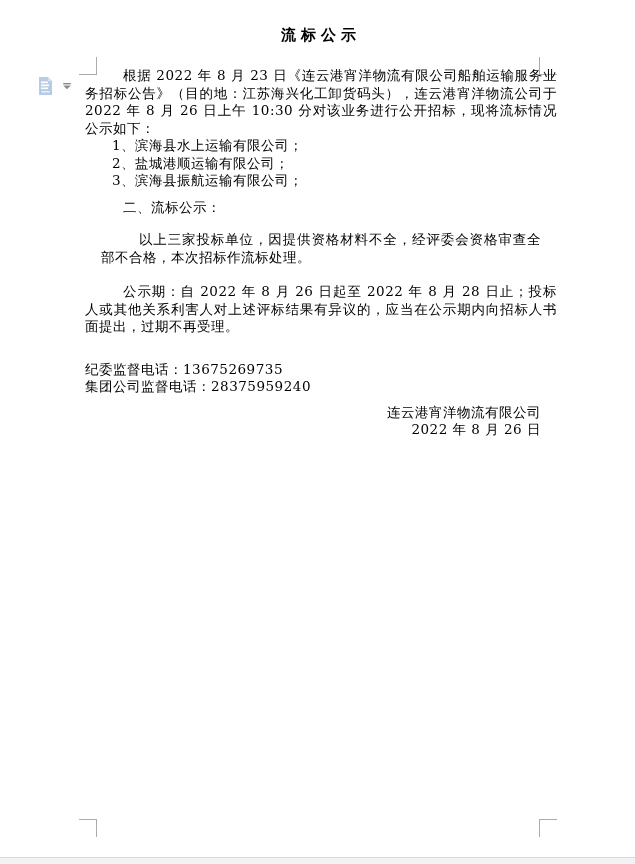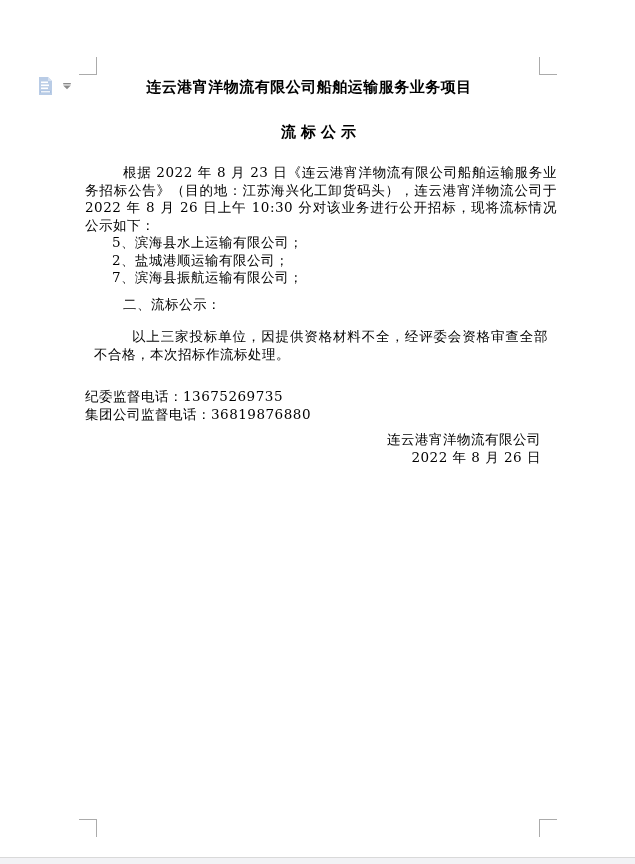--- a/index.html
+++ b/index.html
@@ -31,21 +31,21 @@
     text-align:center; letter-spacing:0.5px; position:relative; left:-12px;
   }
   .doc-subtitle {
     margin:27px 0 0; font-size:15px; line-height:17px; font-weight:bold;
     text-align:center; letter-spacing:5px;
   }
   .p-intro   { margin:23px 0 0; text-indent:38px; }
   .sec1-head { margin:6px 0 0;  text-indent:38px; }
   .bidder    { padding-left:27px; }
   .sec2-head { margin:9px 0 0;  text-indent:38px; }
-  .p-reason  { margin:15px 9px 0; text-indent:38px; }
+  .p-reason  { margin:15px 16px 0; text-indent:38px; }
   .p-notice  { margin:17px 0 0; text-indent:38px; }
   .contacts  { margin:25px 0 8px; }
   .signature { margin:0; text-align:right; padding-right:16px; }
 
   
   .page-edge {
     position:absolute; left:0; right:0; top:857px; height:7px;
     background:#f2f2f5; border-top:1px solid #d9d9d9;
   }
 </style>
@@ -74,39 +74,39 @@
     <span>
       <svg width="10" height="8" viewBox="0 0 10 8">
         <rect x="1.2" y="1" width="7.6" height="1.4" fill="#8a8a8a"></rect>
         <path d="M1.2 3.6 h7.6 l-3.8 3.6 z" fill="#8a8a8a"></path>
       </svg>
     </span>
   </div>
 
   <div class="content">
 
-    <div class="doc-title">连云港宵洋物流有限公司船舶运输服务业务项目</div>
 
     <div class="doc-subtitle">流标公示</div>
 
     <p class="p-intro">根据 2022 年 8 月 23 日《连云港宵洋物流有限公司船舶运输服务业务招标公告》（目的地：江苏海兴化工卸货码头），连云港宵洋物流公司于 2022 年 8 月 26 日上午 10:30 分对该业务进行公开招标，现将流标情况公示如下：</p>
 
 
-    <div class="bidder">5、滨海县水上运输有限公司；</div>
+    <div class="bidder">1、滨海县水上运输有限公司；</div>
     <div class="bidder">2、盐城港顺运输有限公司；</div>
-    <div class="bidder">7、滨海县振航运输有限公司；</div>
+    <div class="bidder">3、滨海县振航运输有限公司；</div>
 
     <div class="sec2-head">二、流标公示：</div>
 
     <p class="p-reason">以上三家投标单位，因提供资格材料不全，经评委会资格审查全部不合格，本次招标作流标处理。</p>
 
+    <p class="p-notice">公示期：自 2022 年 8 月 26 日起至 2022 年 8 月 28 日止；投标人或其他关系利害人对上述评标结果有异议的，应当在公示期内向招标人书面提出，过期不再受理。</p>
 
     <div class="contacts">
       <div>纪委监督电话：13675269735</div>
-      <div>集团公司监督电话：36819876880</div>
+      <div>集团公司监督电话：28375959240</div>
     </div>
 
     <div class="signature">
       <div>连云港宵洋物流有限公司</div>
       <div>2022 年 8 月 26 日</div>
     </div>
 
   </div>
 
   <div class="page-edge"></div>

